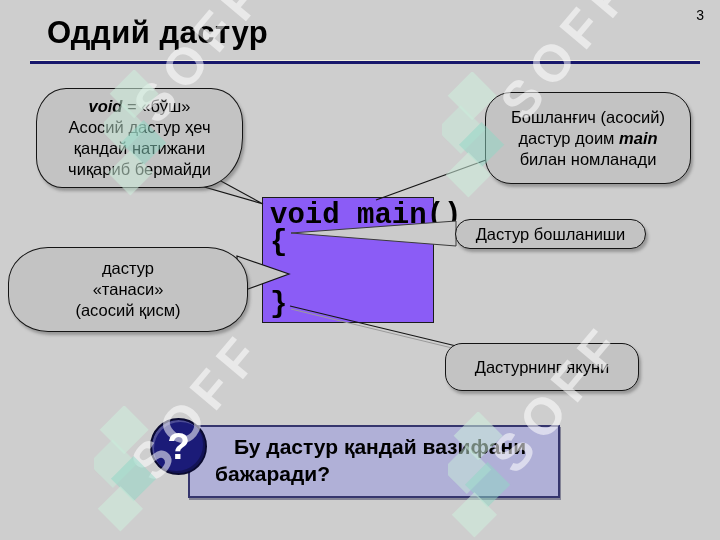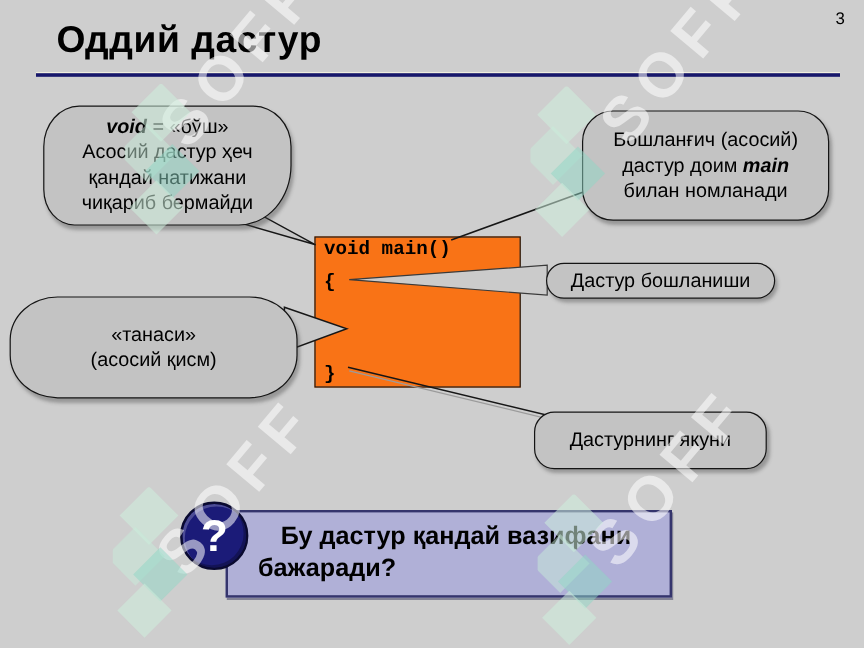--- a/index.html
+++ b/index.html
@@ -6,23 +6,23 @@
   .slide{
     position:relative;width:720px;height:540px;background:#cecece;
     font-family:"Liberation Sans","DejaVu Sans",sans-serif;color:#000;overflow:hidden;
   }
   .page-number{position:absolute;top:7px;right:16px;font-size:14px;z-index:1;}
   .title{position:absolute;top:15px;left:47px;font-size:31px;font-weight:bold;letter-spacing:.5px;z-index:1;}
   .title-underline{position:absolute;top:60px;left:30px;width:670px;height:3px;background:#17176b;border-top:1px solid #f1efdf;z-index:1;}
 
   
   .code-box{
-    position:absolute;left:262px;top:197px;width:172px;height:126px;background:#f97316;
+    position:absolute;left:262px;top:197px;width:172px;height:126px;background:#8b5cf6;
     border:1.5px solid #1b1b1b;box-sizing:border-box;z-index:1;
-    font-family:"Liberation Mono","DejaVu Sans Mono",monospace;font-weight:bold;font-size:16px;
+    font-family:"Liberation Mono","DejaVu Sans Mono",monospace;font-weight:bold;font-size:29px;
   }
   .code-line{position:absolute;left:7px;white-space:pre;}
   .cl1{top:1px;} .cl2{top:28px;} .cl3{bottom:1px;}
 
   
   .connectors{position:absolute;left:0;top:0;width:720px;height:540px;z-index:2;pointer-events:none;}
 
   
   .bubble{
     position:absolute;background:#c3c3c3;border:1.5px solid #141414;box-sizing:border-box;
@@ -97,20 +97,21 @@
 
   <div class="bubble b-main">
     <div class="b-line">Бошланғич (асосий)</div>
     <div class="b-line">
       <span>дастур доим </span><span class="kw">main</span>
     </div>
     <div class="b-line">билан номланади</div>
   </div>
 
   <div class="bubble b-body">
+    <div class="b-line">дастур</div>
     <div class="b-line">«танаси»</div>
     <div class="b-line">(асосий қисм)</div>
   </div>
 
   <div class="bubble b-start">
     <div class="b-line">Дастур бошланиши</div>
   </div>
 
   <div class="bubble b-end">
     <div class="b-line">Дастурнинг якуни</div>

